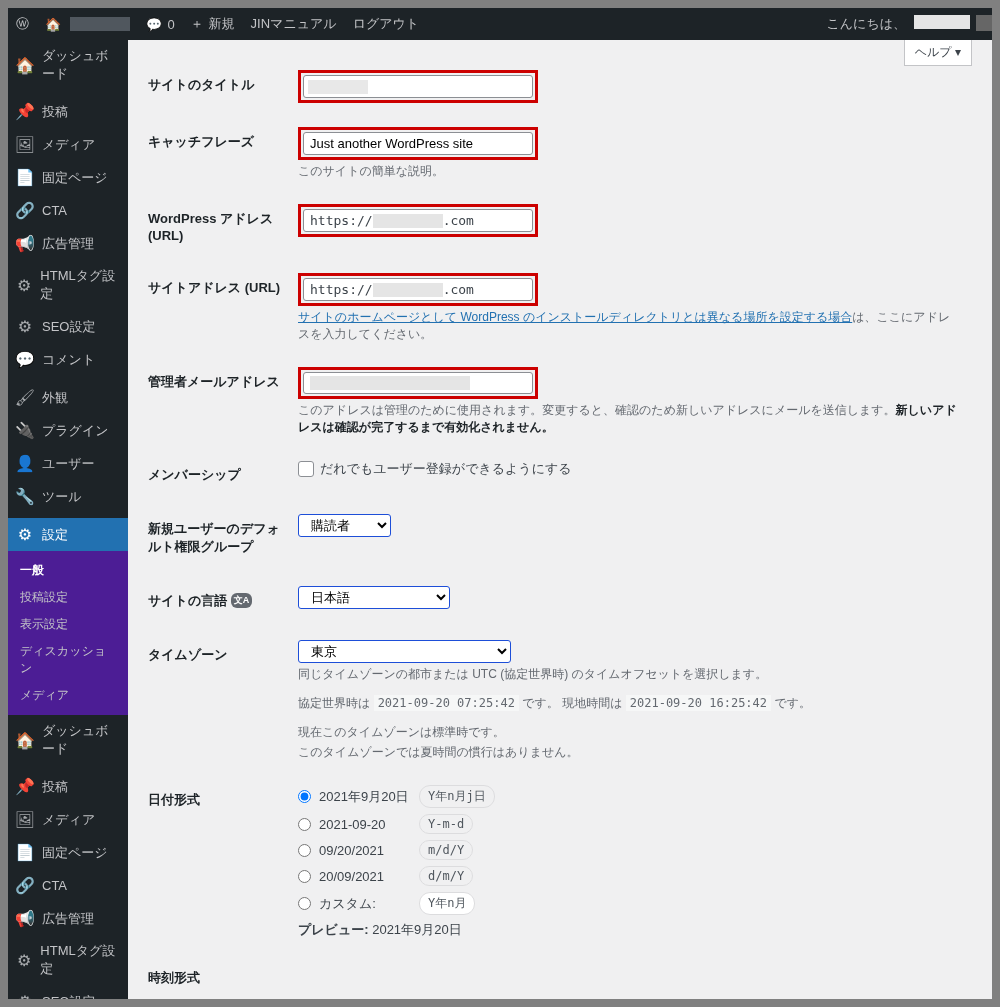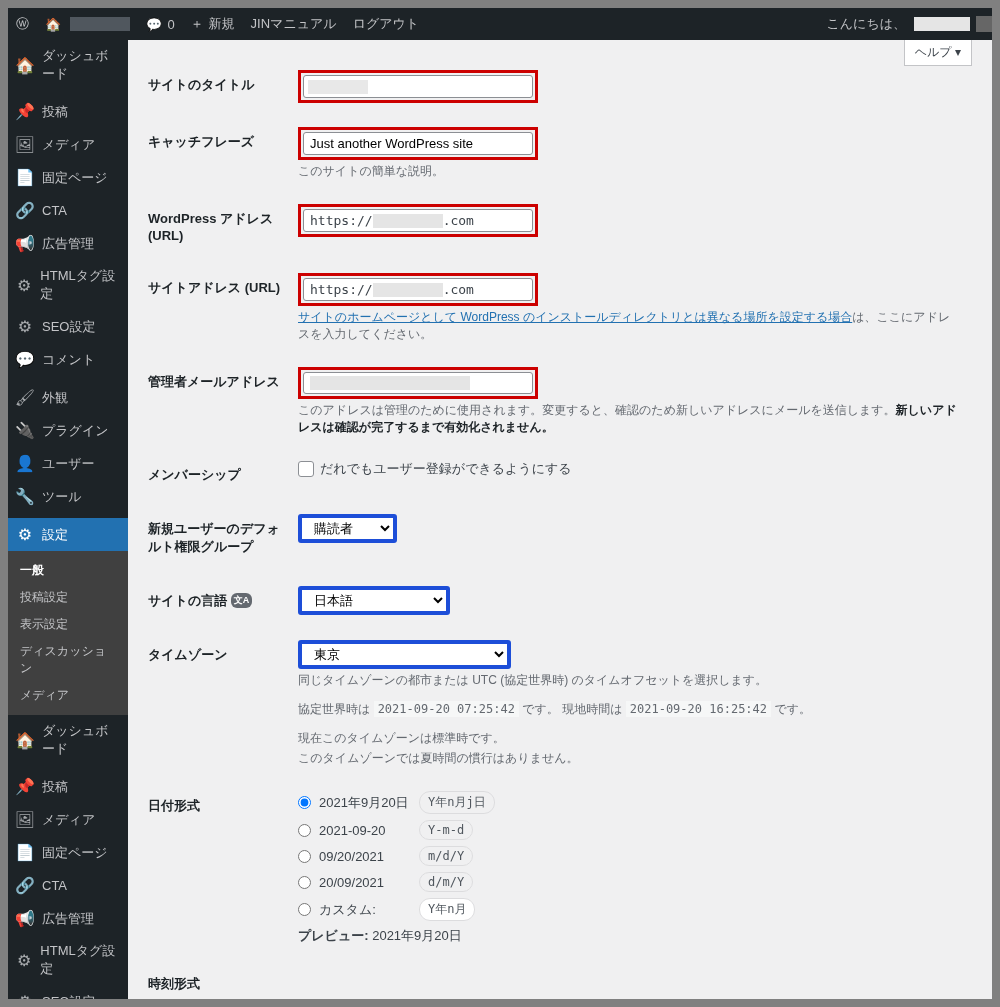--- a/index.html
+++ b/index.html
@@ -4,33 +4,33 @@
 <style>
 * { margin: 0; padding: 0; box-sizing: border-box; }
 body { font-family: -apple-system, BlinkMacSystemFont, "Segoe UI", sans-serif; font-size: 13px; background: #f0f0f1; color: #3c434a; }
 .frame { width: 1000px; height: 1007px; background: #808080; padding: 8px; position: relative; }
 .inner { width: 100%; height: 100%; background: #f0f0f1; position: relative; overflow: hidden; }
 
 
 .adminbar { height: 32px; background: #1d2327; color: #c3c4c7; display: flex; align-items: center; font-size: 13px; }
 .adminbar .left { display: flex; align-items: center; gap: 0; }
 .adminbar .item { padding: 0 8px; height: 32px; display: flex; align-items: center; gap: 5px; cursor: pointer; }
-.adminbar .right { margin-left: auto; display: flex; align-items: center; }
+.adminbar .right { margin-left: auto; display: flex; }
 .adminbar .greet { padding-right: 8px; }
 .adminbar .avatar { width: 16px; height: 16px; background: #666; margin-left: 6px; }
 .adminbar .siteblock { width: 60px; height: 14px; background: #50575e; margin-left: 4px; }
 
 
 .sidebar { position: absolute; top: 32px; left: 0; width: 120px; bottom: 0; background: #1d2327; color: #c3c4c7; font-size: 13px; overflow-y: auto; }
 .sidebar::-webkit-scrollbar { width: 0; }
 .menu-item { display: flex; align-items: center; padding: 7px 8px; gap: 8px; cursor: pointer; color: #c3c4c7; }
 .menu-item.current { background: #2271b1; color: #fff; position: relative; }
 .menu-item.current::after { content: ""; position: absolute; right: -8px; top: 50%; margin-top: -8px; border: 8px solid transparent; border-right-color: #f0f0f1; }
 .menu-sep { height: 5px; }
-.submenu { background: #404040; padding: 6px 0; }
+.submenu { background: #4c1d95; padding: 6px 0; }
 .submenu .sub { padding: 5px 12px; font-size: 12px; color: #c3c4c7; cursor: pointer; }
 .submenu .sub.current { color: #fff; font-weight: 600; }
 .menu-icon { width: 18px; display: inline-flex; justify-content: center; font-size: 16px; color: #a7aaad; }
 .menu-item.current .menu-icon { color: #fff; }
 
 
 .content { position: absolute; top: 32px; left: 120px; right: 0; bottom: 0; padding: 10px 20px 40px; overflow-y: auto; }
 .help-tab { position: absolute; right: 20px; top: 0; background: #fff; border: 1px solid #c3c4c7; border-top: none; padding: 4px 10px; font-size: 12px; cursor: pointer; }
 h1.page-title { font-size: 23px; font-weight: 400; padding: 9px 0 4px; color: #1d2327; }
 
@@ -38,21 +38,21 @@
 .form-table th { text-align: left; vertical-align: top; width: 150px; padding: 18px 10px 18px 0; font-weight: 600; font-size: 13px; color: #1d2327; }
 .form-table td { padding: 12px 10px 12px 0; vertical-align: top; }
 
 .redbox { border: 3px solid #cc0000; padding: 2px; display: inline-block; }
 input.regular-text { width: 230px; padding: 3px 6px; border: 1px solid #8c8f94; border-radius: 3px; font-size: 13px; background: #fff; }
 .redacted { background: #e5e5e5; height: 14px; display: inline-block; vertical-align: middle; }
 .desc { color: #646970; font-size: 12px; margin-top: 3px; }
 .desc a { color: #2271b1; text-decoration: underline; }
 .desc .bold { font-weight: 600; color: #1d2327; }
 
-select { padding: 2px 24px 2px 8px; border: 4px solid #1d4ed8; border-radius: 3px; background: #fff; font-size: 13px; }
+select { padding: 2px 24px 2px 8px; border: 1px solid #1d4ed8; border-radius: 3px; background: #fff; font-size: 13px; }
 select.wide { width: 213px; }
 
 .radio-row { display: flex; align-items: center; margin-bottom: 6px; }
 .radio-row input[type=radio] { margin-right: 8px; }
 .radio-label { width: 100px; display: inline-block; }
 .radio-code { background: #f0f0f1; border: 1px solid #dcdcde; border-radius: 11px; padding: 2px 8px; font-family: Consolas, monospace; font-size: 12px; color: #50575e; }
 .preview { font-size: 13px; margin-top: 4px; }
 .preview b { font-weight: 600; }
 
 code.inline { background: #f6f7f7; font-family: Consolas, monospace; padding: 1px 4px; }

